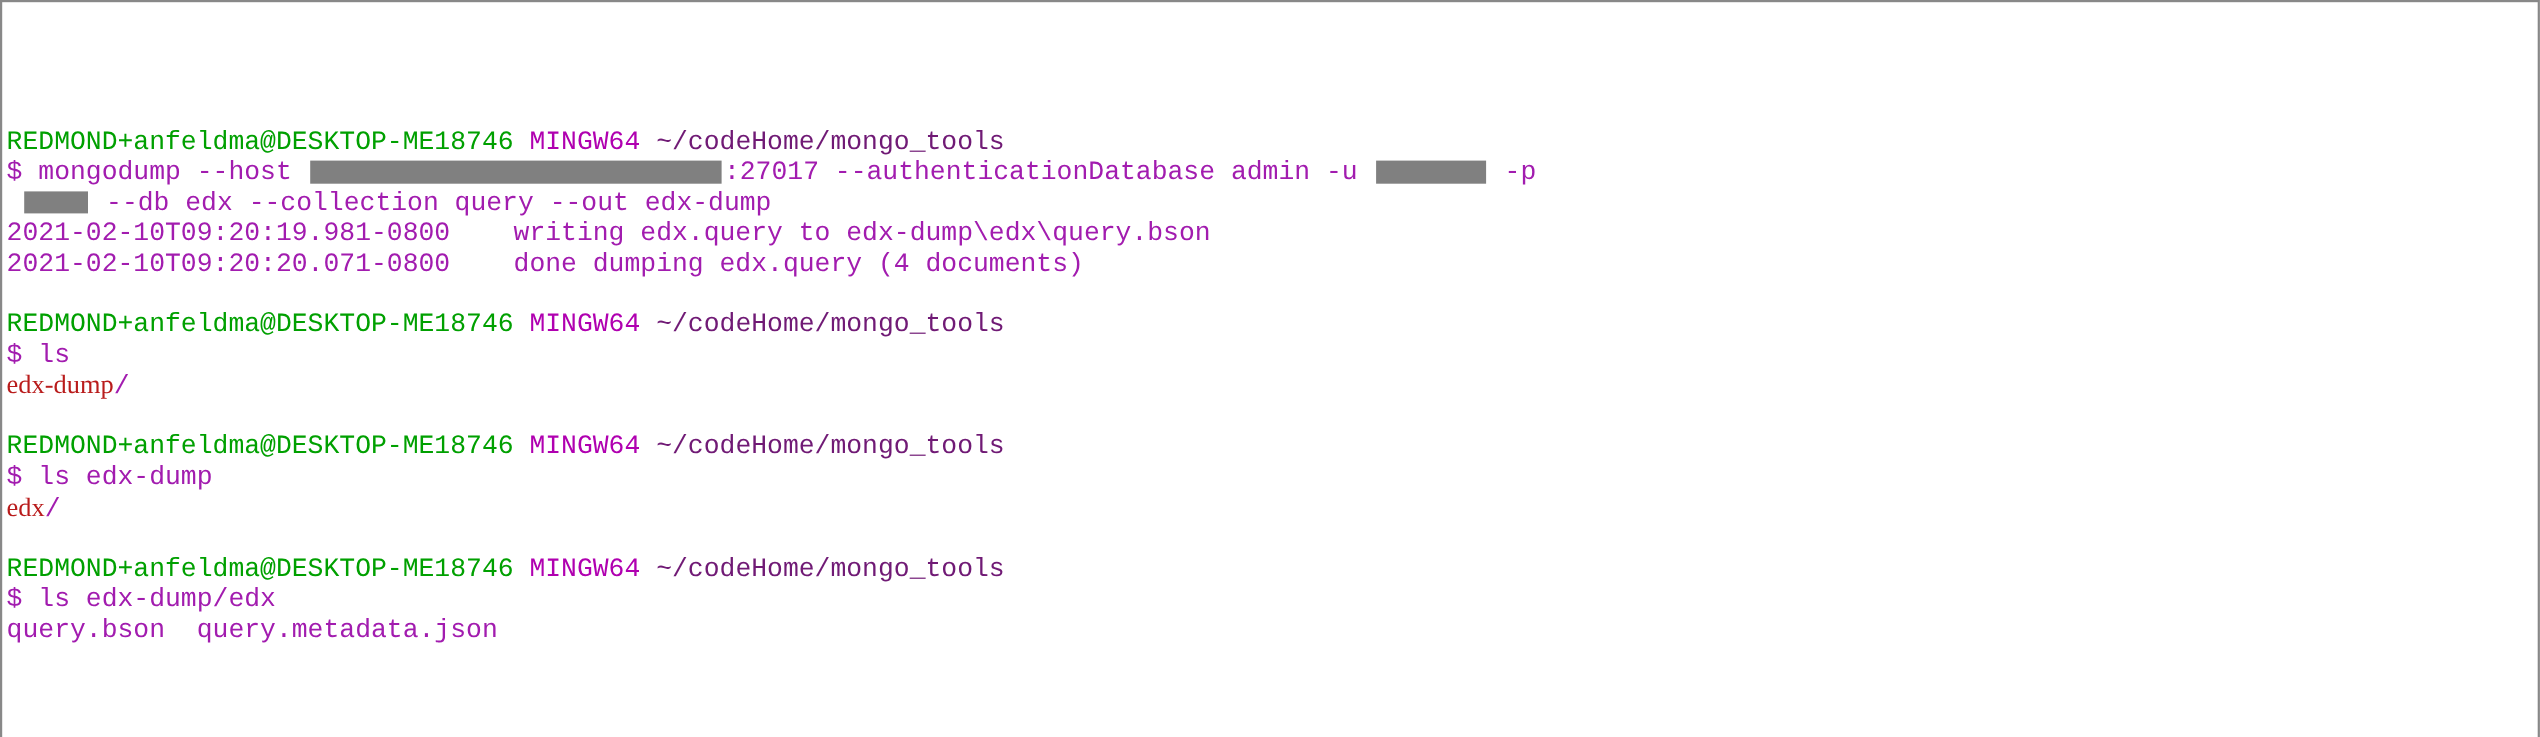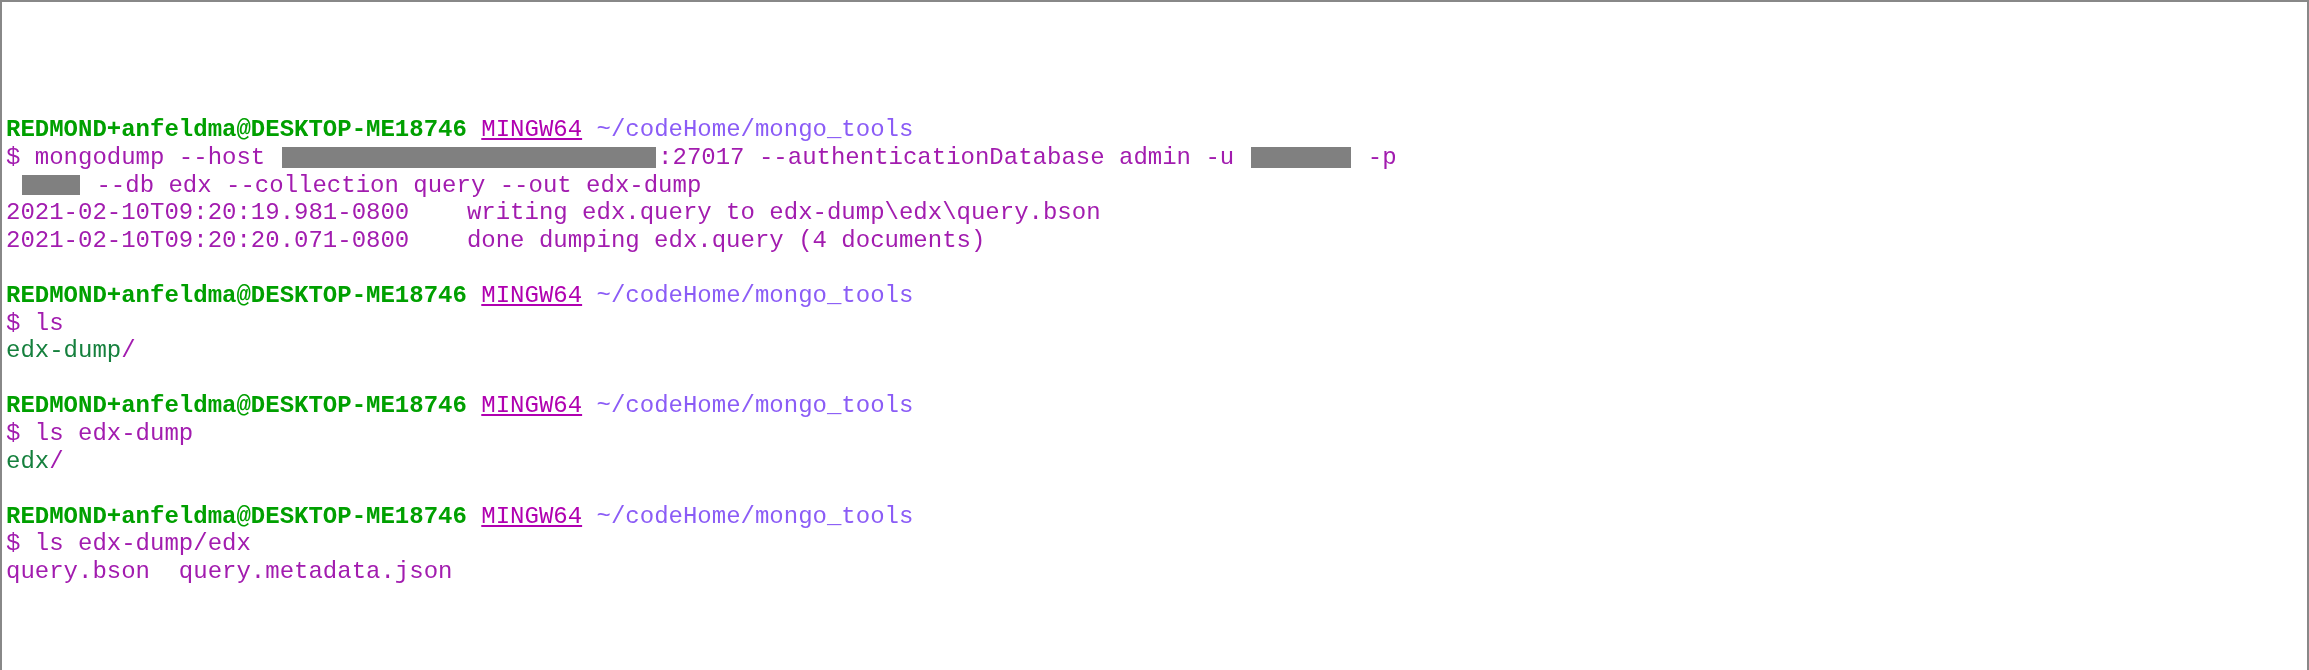--- a/index.html
+++ b/index.html
@@ -13,31 +13,30 @@
       font-size: 24px;
       line-height: 1.15;
       padding: 4px;
       border: 2px solid #888;
       white-space: pre;
       overflow-x: auto;
       color: #000000;
     }
     .green {
       color: #00a000;
-      font-weight: bold;
     }
     .purple {
       color: #b000b0;
-      text-decoration: underline;
     }
     .yellow {
-      color: #8b5cf6;
+      color: #701a75;
     }
     .blue {
-      color: #15803d;
+      color: #b91c1c;
+      font-family: Liberation Serif, serif;
     }
     .black {
       color: #a21caf;
     }
     .redacted {
       display: inline-block;
       background: #808080;
       height: 0.85em;
       vertical-align: middle;
       margin: 0 2px;

